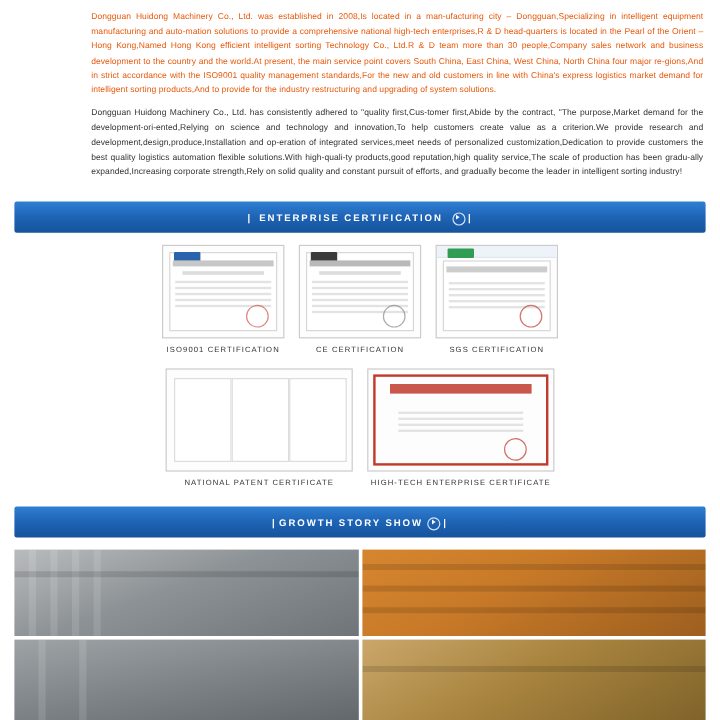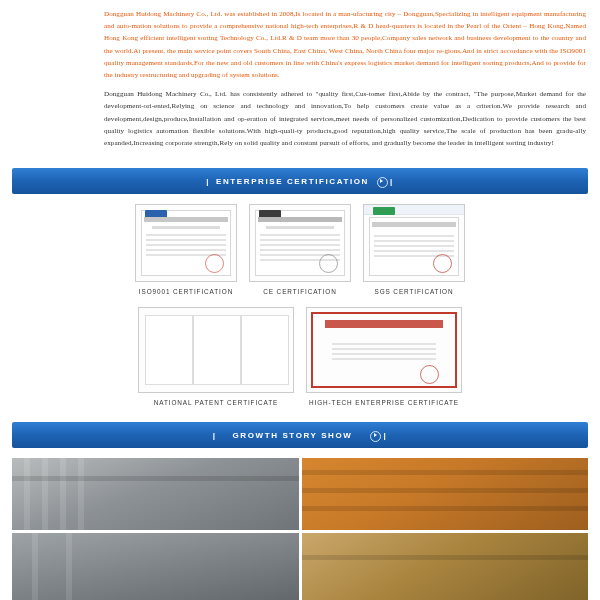--- a/index.html
+++ b/index.html
@@ -17,23 +17,22 @@
   .page {
     width: 600px;
     height: 600px;
     position: relative;
     background: #fff;
     box-sizing: border-box;
   }
 
   
   .intro {
-    padding: 8px 14px 6px 104px;
+    padding: 8px 14px 6px 76px;
     box-sizing: border-box;
-    font-family: Liberation Serif, serif;
   }
   .intro p {
     margin: 0 0 7px 0;
     font-size: 7.1px;
     line-height: 1.72;
     text-align: justify;
     color: #e8590c;
     letter-spacing: 0.05px;
   }
   .intro p.p2 {
@@ -343,21 +342,21 @@
         </div>
         <div class="cert-caption">HIGH-TECH ENTERPRISE CERTIFICATE</div>
       </div>
 
     </div>
   </div>
 
   <div class="growth-section">
     <div class="banner" style="margin-left:0;margin-right:0;">
       <span class="bannertext">|</span>
-      <span class="bannertext" style="margin:0 16px;">GROWTH STORY SHOW</span>
+      <span class="bannertext" style="margin:0 2px;">GROWTH STORY SHOW</span>
       <span class="dot"></span>
       <span class="bannertext">|</span>
     </div>
 
     <div class="photo-grid">
       <div class="photo p-a">
         <div class="slat" style="left:12px;"></div>
         <div class="slat" style="left:30px;"></div>
         <div class="slat" style="left:48px;"></div>
         <div class="slat" style="left:66px;"></div>

